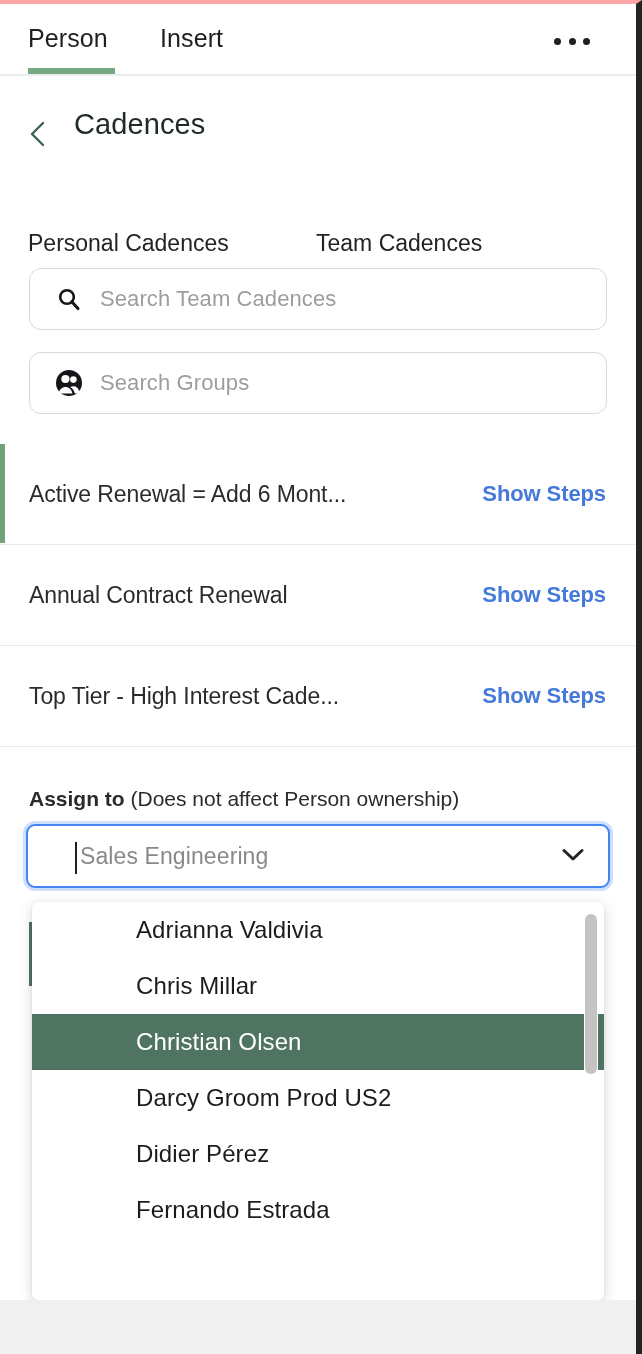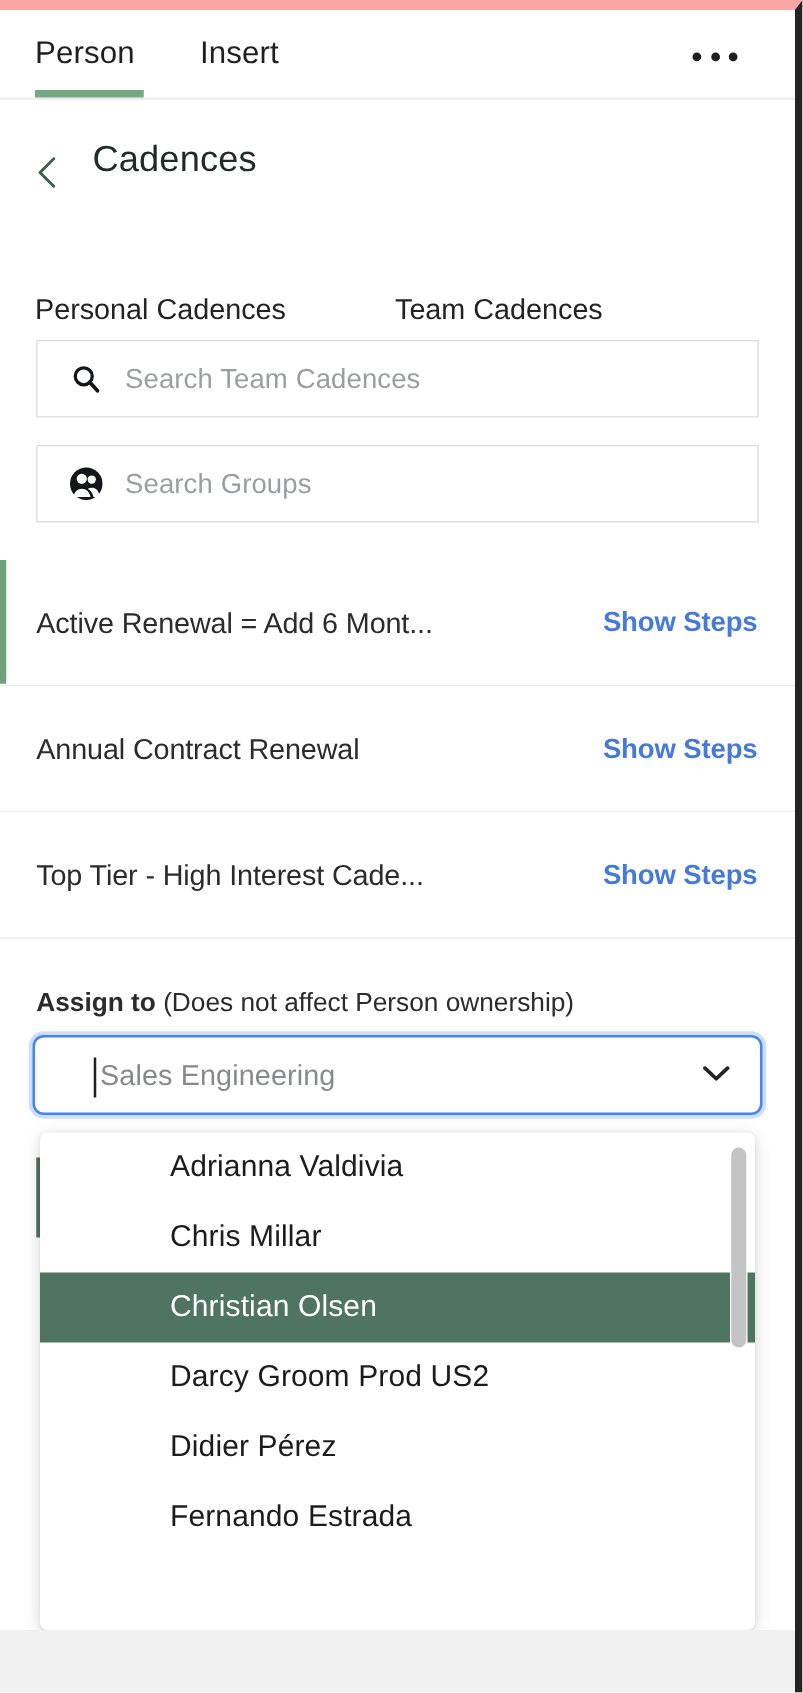--- a/index.html
+++ b/index.html
@@ -15,21 +15,21 @@
     -webkit-font-smoothing: antialiased;
   }
 
   
   #app-frame {
     position: relative;
     width: 642px;
     height: 1354px;
     background: #ffffff;
     box-sizing: border-box;
-    border-top: 8px solid #fca5a5;
+    border-top: 4px solid #fca5a5;
     border-right: 6px solid #242424;
   }
 
   
   #top-tabbar {
     position: relative;
     height: 72px;
     background: #ffffff;
     border-bottom: 2px solid #eceded;
     box-sizing: border-box;
@@ -121,21 +121,21 @@
   }
 
   
   .searchfield {
     position: absolute;
     left: 29px;
     width: 578px;
     height: 62px;
     box-sizing: border-box;
     border: 1px solid #d8dada;
-    border-radius: 0;
+    border-radius: 12px;
     background: #ffffff;
     display: flex;
     align-items: center;
     cursor: text;
   }
   #search-cadences { top: 264px; }
   #search-groups   { top: 348px; }
   .searchfield .sf-icon {
     width: 34px;
     margin-left: 22px;

